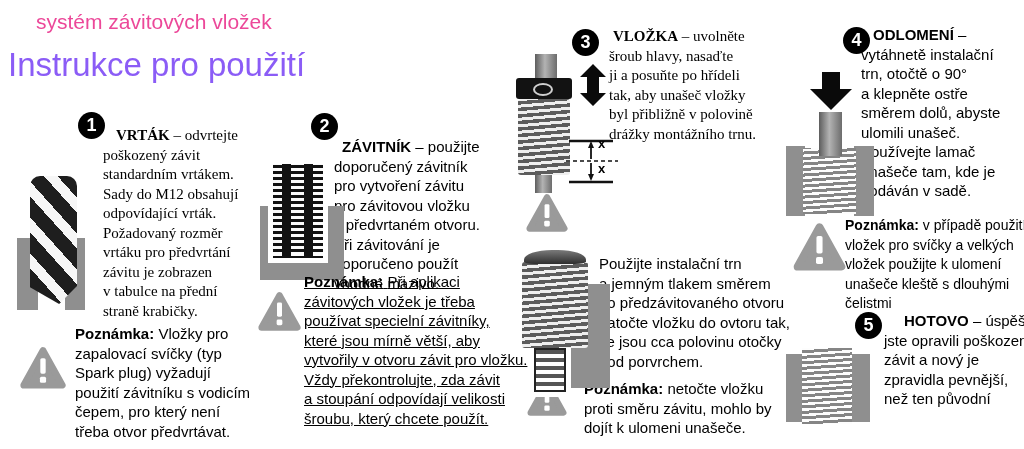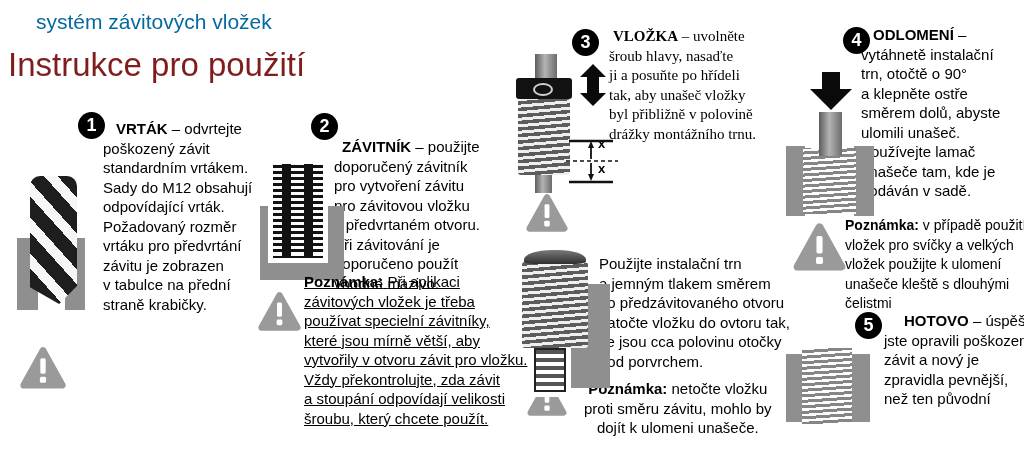--- a/index.html
+++ b/index.html
@@ -1,19 +1,19 @@
 <!DOCTYPE html>
 <html><head>
 <meta charset="utf-8">
 <style>
   html,body{margin:0;padding:0;background:#fff;}
   .page{position:relative;width:1024px;height:449px;background:#fff;overflow:hidden;
         font-family:"Liberation Sans","DejaVu Sans",sans-serif;color:#000;}
-  .sub{position:absolute;left:36px;top:10px;font-size:21px;color:#0369a1;}
-  .title{position:absolute;left:8px;top:46px;font-size:33px;color:#7f1d1d;}
+  .sub{position:absolute;left:36px;top:10px;font-size:21px;color:#ec4899;}
+  .title{position:absolute;left:8px;top:46px;font-size:33px;color:#8b5cf6;}
   .p{position:absolute;white-space:pre-line;width:max-content;font-size:15px;line-height:19.5px;}
   .p b{font-weight:700;}
   .small{font-size:14px;line-height:19.5px;}
   .badge{position:absolute;width:27px;height:27px;border-radius:50%;background:#000;color:#fff;
          display:flex;align-items:center;justify-content:center;font-size:18px;font-weight:700;}
   .illu{position:absolute;}
   .blk{position:absolute;background:#8f8f8f;}
   .drill{position:absolute;left:26px;top:6px;width:47px;height:128px;z-index:2;
          background:repeating-linear-gradient(48deg,#f6f6f6 0 10px,#1e1e1e 10px 24px);
          border-radius:10px 10px 0 0;
@@ -35,21 +35,21 @@
 </style>
 </head>
 <body>
 
 <div class="page">
 
   <div class="sub">systém závitových vložek</div>
   <div class="title">Instrukce pro použití</div>
 
   <div class="badge" style="left:78px;top:112px;">1</div>
-  <div class="p" style="left:103px;top:119px;text-indent:13px;"><b>VRTÁK</b> <span>– odvrtejte
+  <div class="p" style="left:103px;top:126px;text-indent:13px;font-family:Liberation Serif, serif;"><b>VRTÁK</b> <span>– odvrtejte
 poškozený závit
 standardním vrtákem.
 Sady do M12 obsahují
 odpovídající vrták.
 Požadovaný rozměr
 vrtáku pro předvrtání
 závitu je zobrazen
 v tabulce na přední
 straně krabičky.</span></div>
 
@@ -57,20 +57,26 @@
     <div class="blk" style="left:13px;top:68px;width:21px;height:72px;"></div>
     <div class="blk" style="left:61px;top:68px;width:20px;height:72px;"></div>
     <div class="drill"></div>
   </div>
 
   <svg style="position:absolute;left:20px;top:346px;" width="46" height="43" viewBox="0 0 60 56">
     <polygon points="30,6 55,51 5,51" fill="#9a9a9a" stroke="#9a9a9a" stroke-width="9" stroke-linejoin="round"></polygon>
     <rect x="26.5" y="16" width="7" height="20" rx="2" fill="#fff"></rect>
       <rect x="26" y="40" width="8" height="8" rx="2" fill="#fff"></rect>
   </svg>
+  <div class="p" style="left:75px;top:324px;"><b>Poznámka:</b> <span>Vložky pro
+zapalovací svíčky (typ
+Spark plug) vyžadují
+použití závitníku s vodicím
+čepem, pro který není
+třeba otvor předvrtávat.</span></div>
 
   <div class="badge" style="left:311px;top:113px;">2</div>
   <div class="p" style="left:334px;top:111px;text-indent:8px;margin-top:26px;"><b>ZÁVITNÍK</b> <span>– použijte
 doporučený závitník
 pro vytvoření závitu
 pro závitovou vložku
 v předvrtaném otvoru.
 Při závitování je
 doporučeno použít
 vhodné mazivo.</span></div>
@@ -143,21 +149,21 @@
 do předzávitovaného otvoru
 natočte vložku do ovtoru tak,
 že jsou cca polovinu otočky
 pod porvrchem.</div>
 
   <svg style="position:absolute;left:527px;top:379px;" width="40" height="37" viewBox="0 0 60 56">
     <polygon points="30,6 55,51 5,51" fill="#9a9a9a" stroke="#9a9a9a" stroke-width="9" stroke-linejoin="round"></polygon>
     <rect x="26.5" y="16" width="7" height="20" rx="2" fill="#fff"></rect>
       <rect x="26" y="40" width="8" height="8" rx="2" fill="#fff"></rect>
   </svg>
-  <div class="p" style="left:584px;top:379px;text-align:center;"><b>Poznámka:</b> <span>netočte vložku
+  <div class="p" style="left:584px;top:379px;"><b>Poznámka:</b> <span>netočte vložku
 proti směru závitu, mohlo by
 dojít k ulomeni unašeče.</span></div>
 
   <div class="badge" style="left:843px;top:27px;">4</div>
   <div class="p" style="left:861px;top:25px;text-indent:12px;"><b>ODLOMENÍ</b> <span>–
 vytáhnetě instalační
 trn, otočtě o 90°
 a klepněte ostře
 směrem dolů, abyste
 ulomili unašeč.

